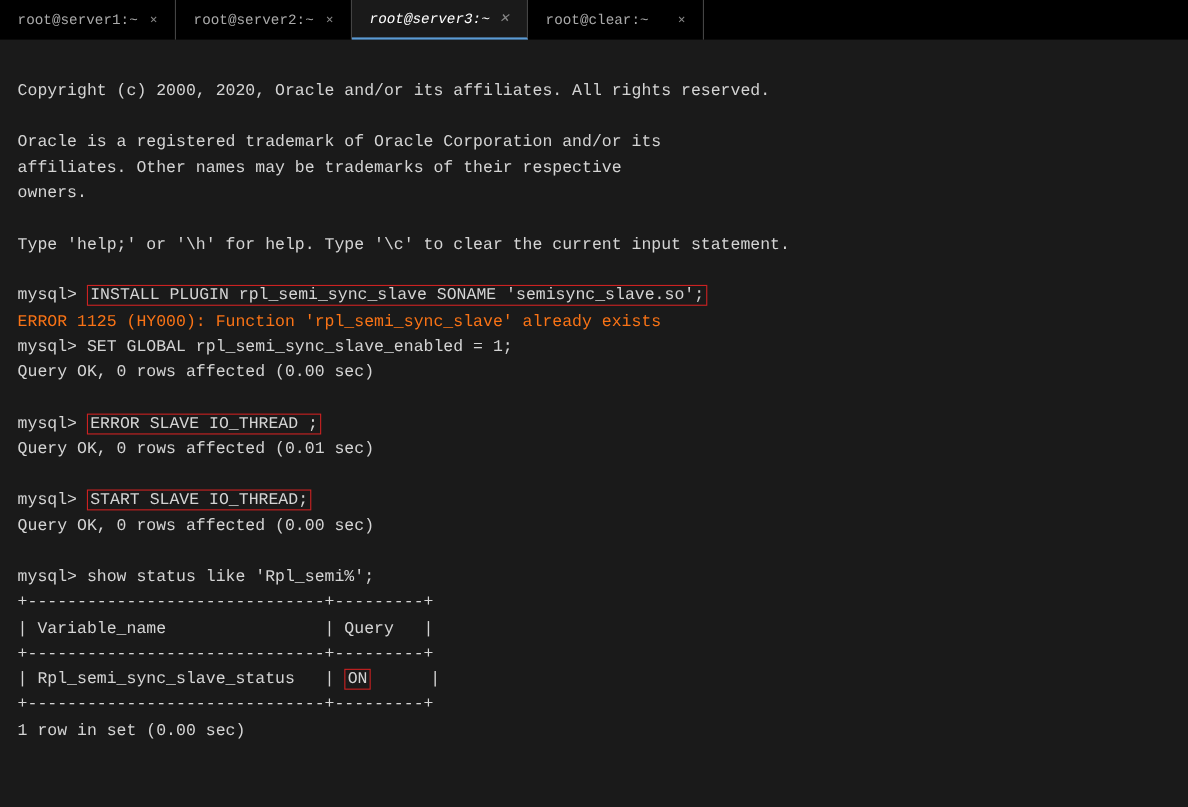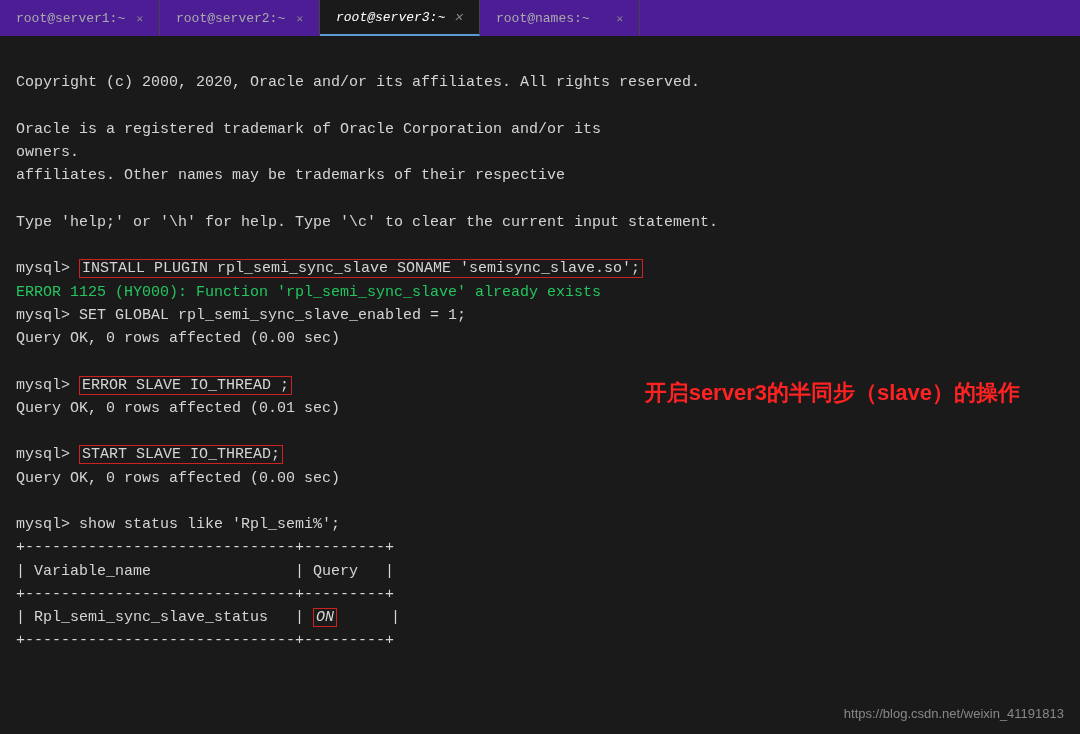--- a/index.html
+++ b/index.html
@@ -7,21 +7,21 @@
       width: 1080px;
       height: 734px;
       background: #1a1a1a;
       font-family: 'Courier New', Courier, monospace;
       overflow: hidden;
     }
 
     
     .tab-bar {
       display: flex;
-      background: #4c1d95;
+      background: #000000;
       height: 36px;
       align-items: stretch;
     }
     .tab {
       display: flex;
       align-items: center;
       padding: 0 16px;
       font-size: 13px;
       color: #aaa;
       cursor: pointer;
@@ -85,54 +85,53 @@
       font-family: Arial, sans-serif;
     }
 
     
     .table-line { color: #d4d4d4; }
 
     .on-box {
       display: inline;
       border: 1.5px solid #cc2222;
       padding: 0 2px;
-      font-style: italic;
     }
-    .error-line { color: #22c55e; }
+    .error-line { color: #f97316; }
   </style>
 </head>
 <body>
 
 <div class="tab-bar">
   <div class="tab">
     <span>root@server1:~</span>
     <span class="tab-close">✕</span>
   </div>
   <div class="tab">
     <span>root@server2:~</span>
     <span class="tab-close">✕</span>
   </div>
   <div class="tab active">
     <span>root@server3:~</span>
     <span class="tab-close">✕</span>
   </div>
   <div class="tab">
-    <span>root@names:~</span>
+    <span>root@clear:~</span>
     <span class="tab-close">✕</span>
   </div>
 </div>
 
 <div class="terminal">
 
   <div class="line">&nbsp;</div>
   <div class="line">Copyright (c) 2000, 2020, Oracle and/or its affiliates. All rights reserved.</div>
   <div class="line">&nbsp;</div>
   <div class="line">Oracle is a registered trademark of Oracle Corporation and/or its</div>
+  <div class="line">affiliates. Other names may be trademarks of their respective</div>
   <div class="line">owners.</div>
-  <div class="line">affiliates. Other names may be trademarks of their respective</div>
   <div class="line">&nbsp;</div>
   <div class="line">Type 'help;' or '\h' for help. Type '\c' to clear the current input statement.</div>
   <div class="line">&nbsp;</div>
 
   <div class="line"><span>mysql&gt; </span><span class="cmd-box">INSTALL PLUGIN rpl_semi_sync_slave SONAME 'semisync_slave.so';</span></div>
   <div class="line error-line">ERROR 1125 (HY000): Function 'rpl_semi_sync_slave' already exists</div>
   <div class="line">mysql&gt; SET GLOBAL rpl_semi_sync_slave_enabled = 1;</div>
   <div class="line">Query OK, 0 rows affected (0.00 sec)</div>
   <div class="line">&nbsp;</div>
 
@@ -143,18 +142,17 @@
   <div class="line"><span>mysql&gt; </span><span class="cmd-box">START SLAVE IO_THREAD;</span></div>
   <div class="line">Query OK, 0 rows affected (0.00 sec)</div>
   <div class="line">&nbsp;</div>
 
   <div class="line">mysql&gt; show status like 'Rpl_semi%';</div>
   <div class="line table-line">+------------------------------+---------+</div>
   <div class="line table-line">| Variable_name                | Query   |</div>
   <div class="line table-line">+------------------------------+---------+</div>
   <div class="line table-line">| Rpl_semi_sync_slave_status   | <span class="on-box">ON</span>      |</div>
   <div class="line table-line">+------------------------------+---------+</div>
+  <div class="line">1 row in set (0.00 sec)</div>
 
-  <div class="annotation">开启server3的半同步（slave）的操作</div>
 
-  <div class="watermark">https://blog.csdn.net/weixin_41191813</div>
 
 </div>
 
 </body></html>

